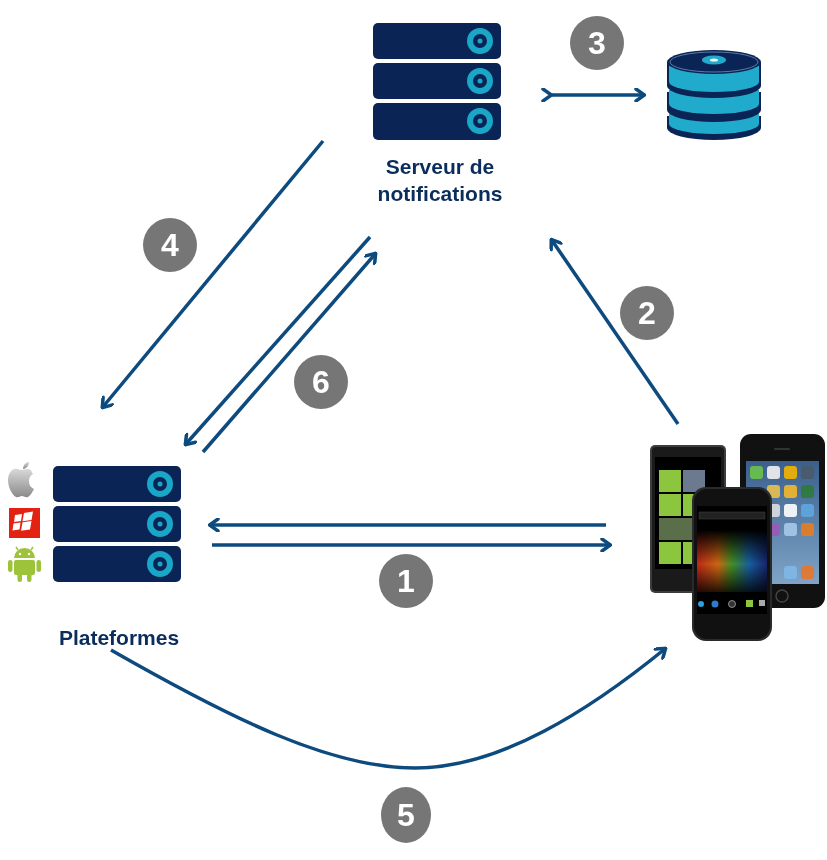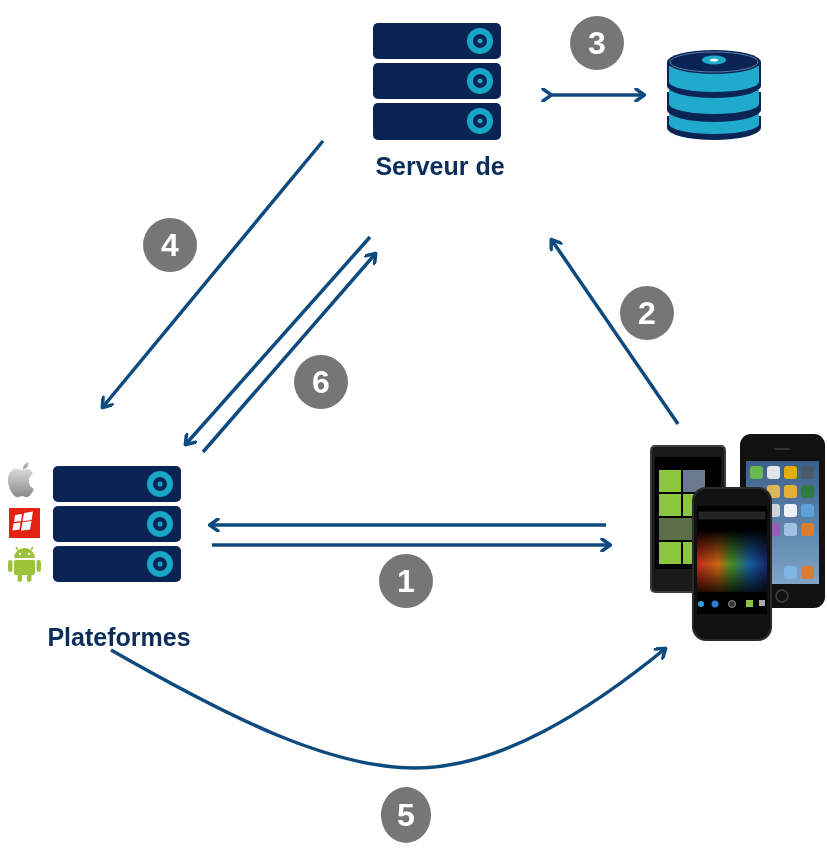--- a/index.html
+++ b/index.html
@@ -1,18 +1,18 @@
 <!DOCTYPE html>
 <html><head>
 <meta charset="utf-8">
 <style>
   html, body { margin:0; padding:0; background:#ffffff; }
   body { width:827px; height:860px; position:relative; overflow:hidden; font-family:"Liberation Sans", sans-serif; }
   #stage { position:absolute; left:0; top:0; width:827px; height:860px; }
-  .label { position:absolute; color:#0b2d5b; font-weight:bold; font-size:25px; text-align:center; line-height:27px; font-family:"Liberation Sans", sans-serif; }
+  .label { position:absolute; color:#0b2d5b; font-weight:bold; font-size:21px; text-align:center; line-height:27px; font-family:"Liberation Sans", sans-serif; }
   .step-num { font-family:"Liberation Sans", sans-serif; font-weight:bold; fill:#ffffff; font-size:32px; }
 </style>
 </head>
 <body>
 
 <svg id="stage" width="827" height="860" viewBox="0 0 827 860" xmlns="http://www.w3.org/2000/svg">
   <defs>
     <marker id="ah" markerWidth="10" markerHeight="10" refX="7" refY="5" orient="auto" markerUnits="userSpaceOnUse">
       <path d="M1,0.5 L8,5 L1,9.5" fill="none" stroke="#0d4a7e" stroke-width="2.6" stroke-linecap="round"></path>
     </marker>
@@ -214,14 +214,15 @@
     <text class="step-num" x="406" y="826" text-anchor="middle">5</text>
   </g>
   <g>
     <circle cx="321" cy="382" r="27" fill="#767676"></circle>
     <text class="step-num" x="321" y="393" text-anchor="middle">6</text>
   </g>
 </svg>
 
 <div class="label" style="left:340px; top:153px; width:200px;">
   <div>Serveur de</div>
+  <div>notifications</div>
 </div>
 <div class="label" style="left:30px; top:624px; width:178px;">Plateformes</div>
 
 </body></html>

